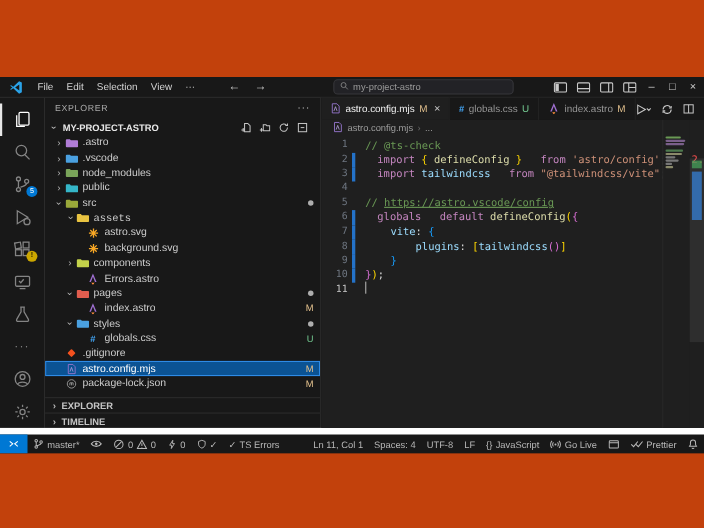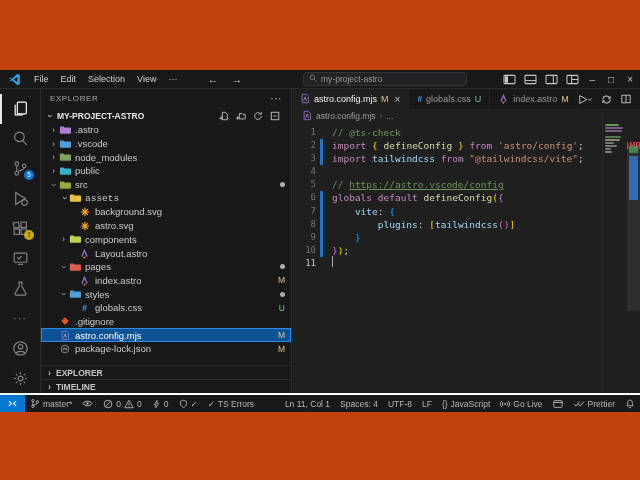--- a/index.html
+++ b/index.html
@@ -70,35 +70,35 @@
               padding-left:10px;gap:4px;flex:0 0 auto;}
   .code{flex:1;position:relative;font-family:"DejaVu Sans Mono",monospace;font-size:9.5px;
         line-height:13.1px;padding-top:3px;overflow:hidden;}
   .codeline{display:flex;height:13.1px;align-items:center;white-space:pre;}
   .lnum{width:24px;text-align:right;color:#6e7681;flex:0 0 auto;font-size:9px;}
   .lnum.cur{color:#c6c6c6;}
   .modbar{width:3px;height:13.1px;margin-left:4px;margin-right:9px;flex:0 0 auto;}
   .modbar.on{background:#2472c8;}
   .ltext{white-space:pre;}
   .tok-cm{color:#6a9955;} .tok-url{color:#6a9955;text-decoration:underline;}
-  .tok-kw{color:#c586c0;} .tok-var{color:#9cdcfe;} .tok-fn{color:#dcdcaa;}
+  .tok-kw{color:#c586c0;margin-left:11px;} .tok-var{color:#9cdcfe;} .tok-fn{color:#dcdcaa;}
   .tok-str{color:#ce9178;} .tok-pl{color:#d4d4d4;}
   .tok-b1{color:#ffd700;} .tok-b2{color:#da70d6;} .tok-b3{color:#179fff;}
   .tok-cost{color:#f14c4c;}
   .cursor{display:inline-block;width:1px;height:11px;background:#aeafad;}
   
   .minimap{position:absolute;right:13px;top:20px;bottom:0;width:24px;border-left:1px solid #282828;
            background:#1f1f1f;padding-top:14px;}
   .mm-bar{height:2px;margin:1px 2px;border-radius:1px;}
   .sb-track{position:absolute;right:0;top:20px;bottom:0;width:13px;}
   .sb-slider{position:absolute;right:0;top:35px;width:13px;height:167px;background:rgba(140,140,140,.14);}
   .ovr-green{position:absolute;right:2px;top:37px;width:9px;height:7px;background:rgba(70,160,90,.75);}
   .ovr-blue{position:absolute;right:2px;top:47px;width:9px;height:44px;background:rgba(55,148,255,.6);}
   
-  .statusbar{height:17px;background:#181818;border-top:2px solid #ffffff;display:flex;
+  .statusbar{height:17px;background:#181818;border-top:6px solid #ffffff;display:flex;
              align-items:center;font-size:8.5px;color:#b8b8b8;flex:0 0 auto;}
   .st-item{display:flex;align-items:center;gap:3px;padding:0 5px;height:100%;}
   .st-item.accent{background:#0078d4;color:#fff;padding:0 7px;}
   .st-right{margin-left:auto;display:flex;height:100%;}
   .st-item svg{display:block}
 </style>
 </head>
 <body>
 
 <div class="stage">
@@ -321,49 +321,49 @@
               </span>
               <span class="tlabel">assets</span>
             </div>
             <div class="trow" style="padding-left: 28px;">
               <span class="chev"></span>
               <span class="ticon">
                 <svg width="10" height="10" viewBox="0 0 12 12">
                   <path d="M6 1v10M1 6h10M2.5 2.5l7 7M9.5 2.5l-7 7" stroke="#f9a825" stroke-width="1.4"></path>
                 </svg>
               </span>
-              <span class="tlabel">background.svg</span>
+              <span class="tlabel">astro.svg</span>
             </div>
             <div class="trow" style="padding-left: 28px;">
               <span class="chev"></span>
               <span class="ticon">
                 <svg width="10" height="10" viewBox="0 0 12 12">
                   <path d="M6 1v10M1 6h10M2.5 2.5l7 7M9.5 2.5l-7 7" stroke="#f9a825" stroke-width="1.4"></path>
                 </svg>
               </span>
-              <span class="tlabel">astro.svg</span>
+              <span class="tlabel">background.svg</span>
             </div>
             <div class="trow" style="padding-left: 18px;">
               <span class="chev">›</span>
               <span class="ticon">
                 <svg width="12" height="10" viewBox="0 0 14 11">
                   <path d="M1 2.5c0-.6.4-1 1-1h3.2l1.2 1.2H13c.6 0 1 .4 1 1V9c0 .6-.4 1-1 1H2c-.6 0-1-.4-1-1z" fill="#c3d24a"></path>
                 </svg>
               </span>
               <span class="tlabel">components</span>
             </div>
             <div class="trow" style="padding-left: 28px;">
               <span class="chev"></span>
               <span class="ticon">
                 <svg width="11" height="11" viewBox="0 0 12 12">
                   <path d="M6 .8 9.6 9.2H8L6 4 4 9.2H2.4z" fill="#9f6fd0"></path>
                   <path d="M4.5 9.4c1 .7 2 .7 3 0-.2 1.1-.8 1.9-1.5 2.4-.7-.5-1.3-1.3-1.5-2.4z" fill="#ff8d3b"></path>
                 </svg>
               </span>
-              <span class="tlabel">Layout.astro</span>
+              <span class="tlabel">Errors.astro</span>
             </div>
             <div class="trow" style="padding-left: 18px;">
               <span class="chev open">›</span>
               <span class="ticon">
                 <svg width="12" height="10" viewBox="0 0 14 11">
                   <path d="M1 2.5c0-.6.4-1 1-1h3.2l1.2 1.2H13c.6 0 1 .4 1 1V9c0 .6-.4 1-1 1H2c-.6 0-1-.4-1-1z" fill="#e05d4e"></path>
                 </svg>
               </span>
               <span class="tlabel">pages</span>
               <span class="tbadge dot"></span>

